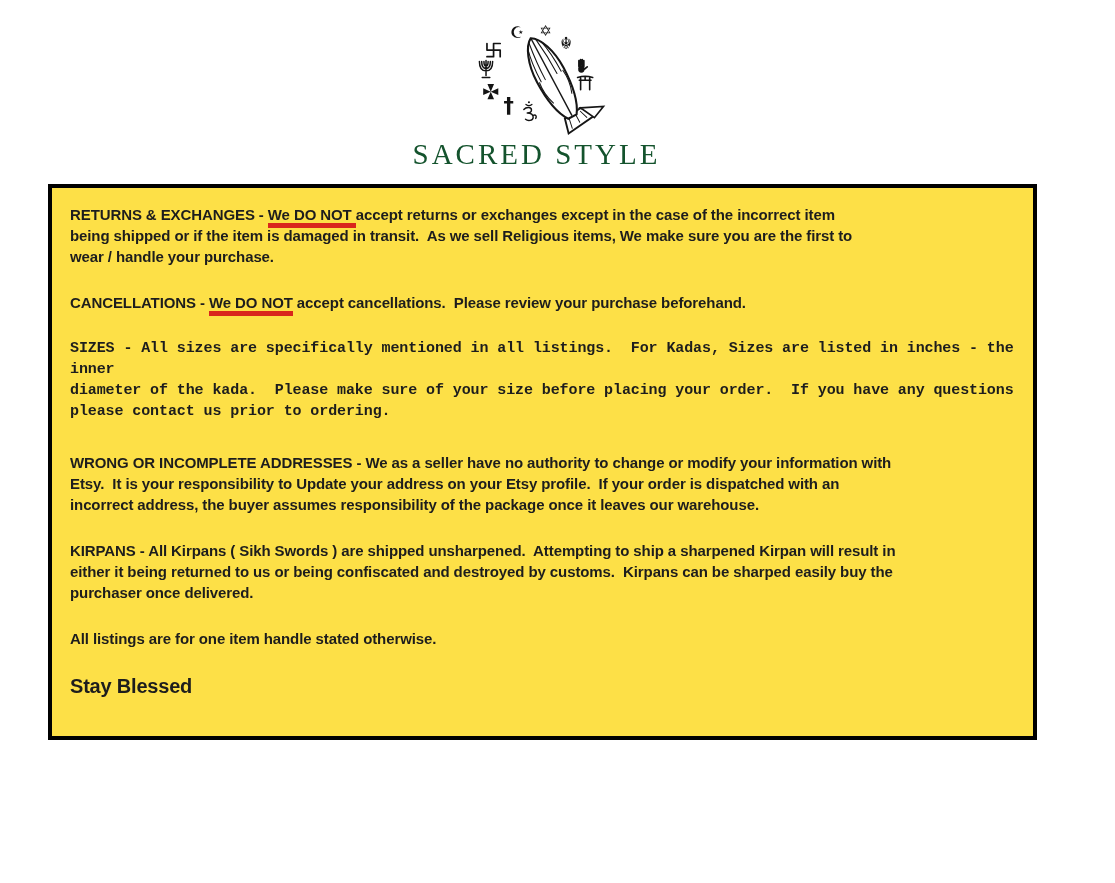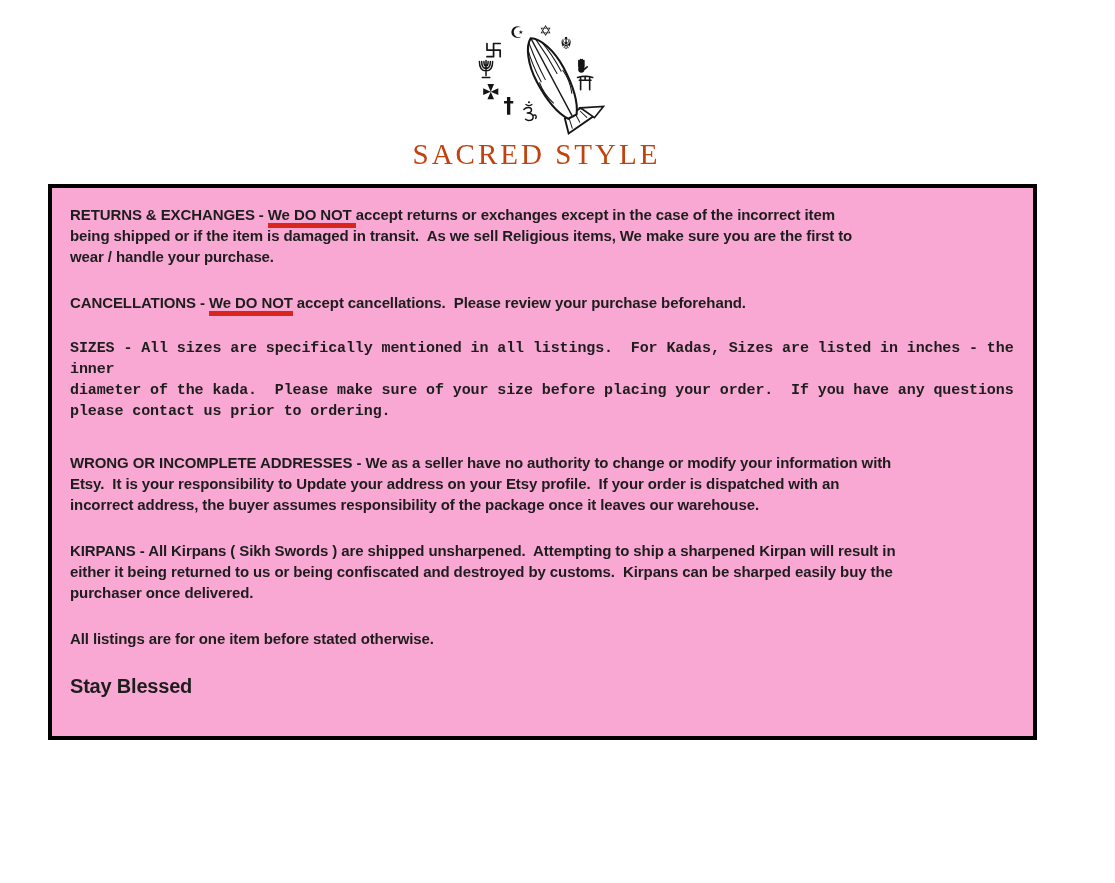--- a/index.html
+++ b/index.html
@@ -17,32 +17,32 @@
     flex-direction: column;
     align-items: center;
     position: relative;
     left: -21px;
   }
   .logo-svg { display: block; }
   .brand {
     font-family: "Liberation Serif", serif;
     font-size: 29px;
     letter-spacing: 3px;
-    color: #c2410c;
+    color: #14532d;
     margin-top: 2px;
     white-space: nowrap;
   }
   .policy-box {
     box-sizing: border-box;
     margin: 13px 0 0 48px;
     width: 989px;
     height: 556px;
     border: 4px solid var(--border, #000);
     padding: 16px 18px 10px 18px;
-    background: #f9a8d4;
+    background: #fde047;
   }
   .para {
     margin: 0 0 25px 0;
     font-size: 15px;
     line-height: 21px;
     font-weight: 700;
     letter-spacing: -0.1px;
     white-space: pre-wrap;
   }
   .para.gap-lg { margin-bottom: 30px; font-family: Liberation Mono, monospace; }
@@ -129,16 +129,16 @@
       <p class="para"><span>CANCELLATIONS - </span><span class="red-underline">We DO NOT</span><span> accept cancellations.  Please review your purchase beforehand.</span></p>
       <p class="para gap-lg"><span>SIZES - All sizes are specifically mentioned in all listings.  For Kadas, Sizes are listed in inches - the inner
 diameter of the kada.  Please make sure of your size before placing your order.  If you have any questions
 please contact us prior to ordering.</span></p>
       <p class="para"><span>WRONG OR INCOMPLETE ADDRESSES - We as a seller have no authority to change or modify your information with
 Etsy.  It is your responsibility to Update your address on your Etsy profile.  If your order is dispatched with an
 incorrect address, the buyer assumes responsibility of the package once it leaves our warehouse.</span></p>
       <p class="para"><span>KIRPANS - All Kirpans ( Sikh Swords ) are shipped unsharpened.  Attempting to ship a sharpened Kirpan will result in
 either it being returned to us or being confiscated and destroyed by customs.  Kirpans can be sharped easily buy the
 purchaser once delivered.</span></p>
-      <p class="para"><span>All listings are for one item before stated otherwise.</span></p>
+      <p class="para"><span>All listings are for one item handle stated otherwise.</span></p>
     </div>
   <p class="closing">Stay Blessed</p>
 </div>
 
 </body></html>

